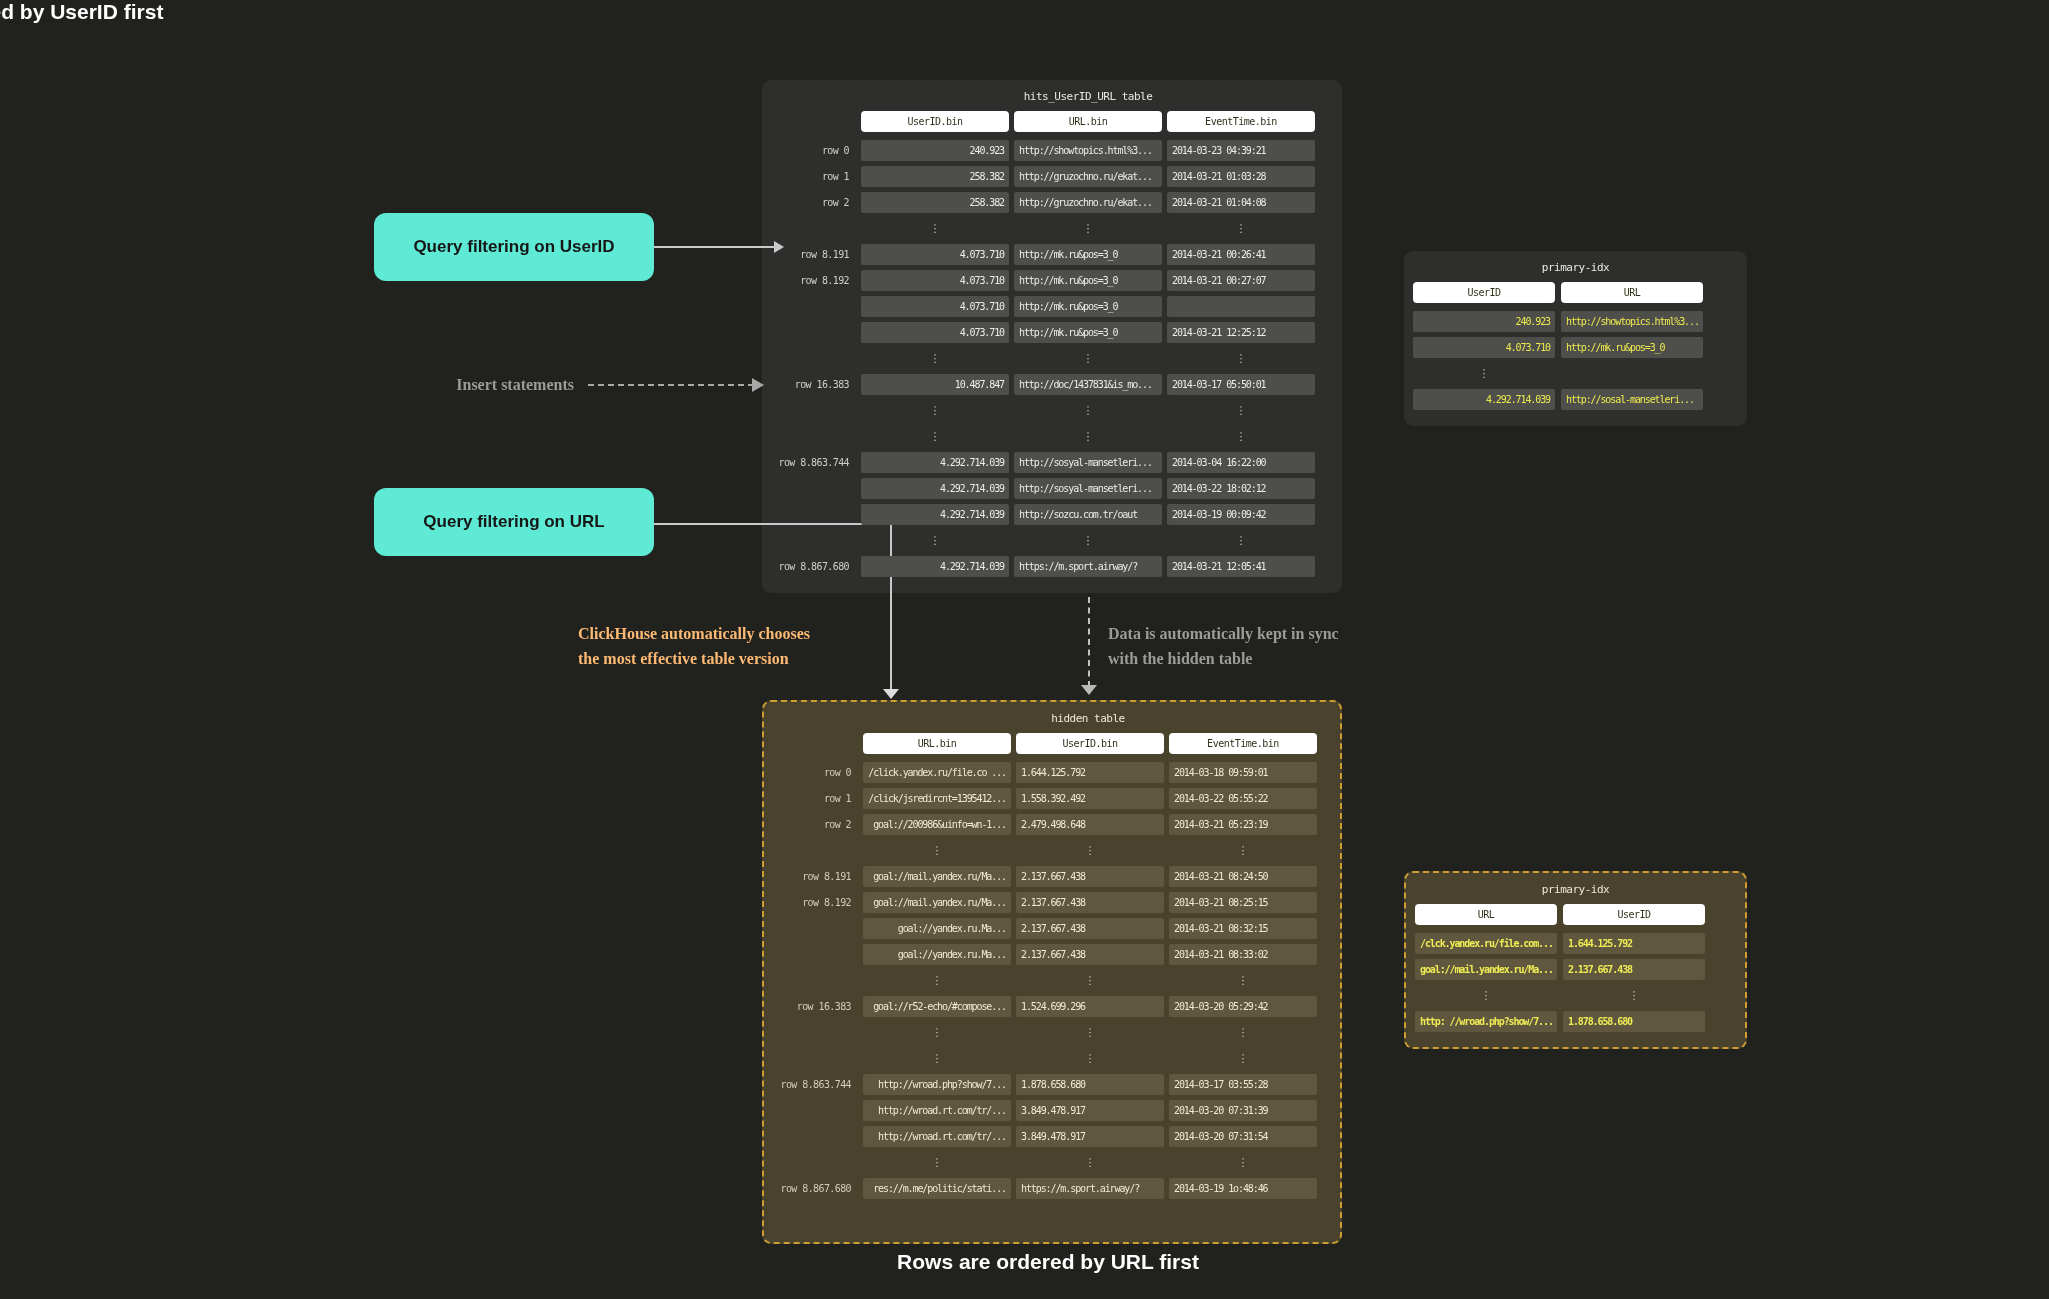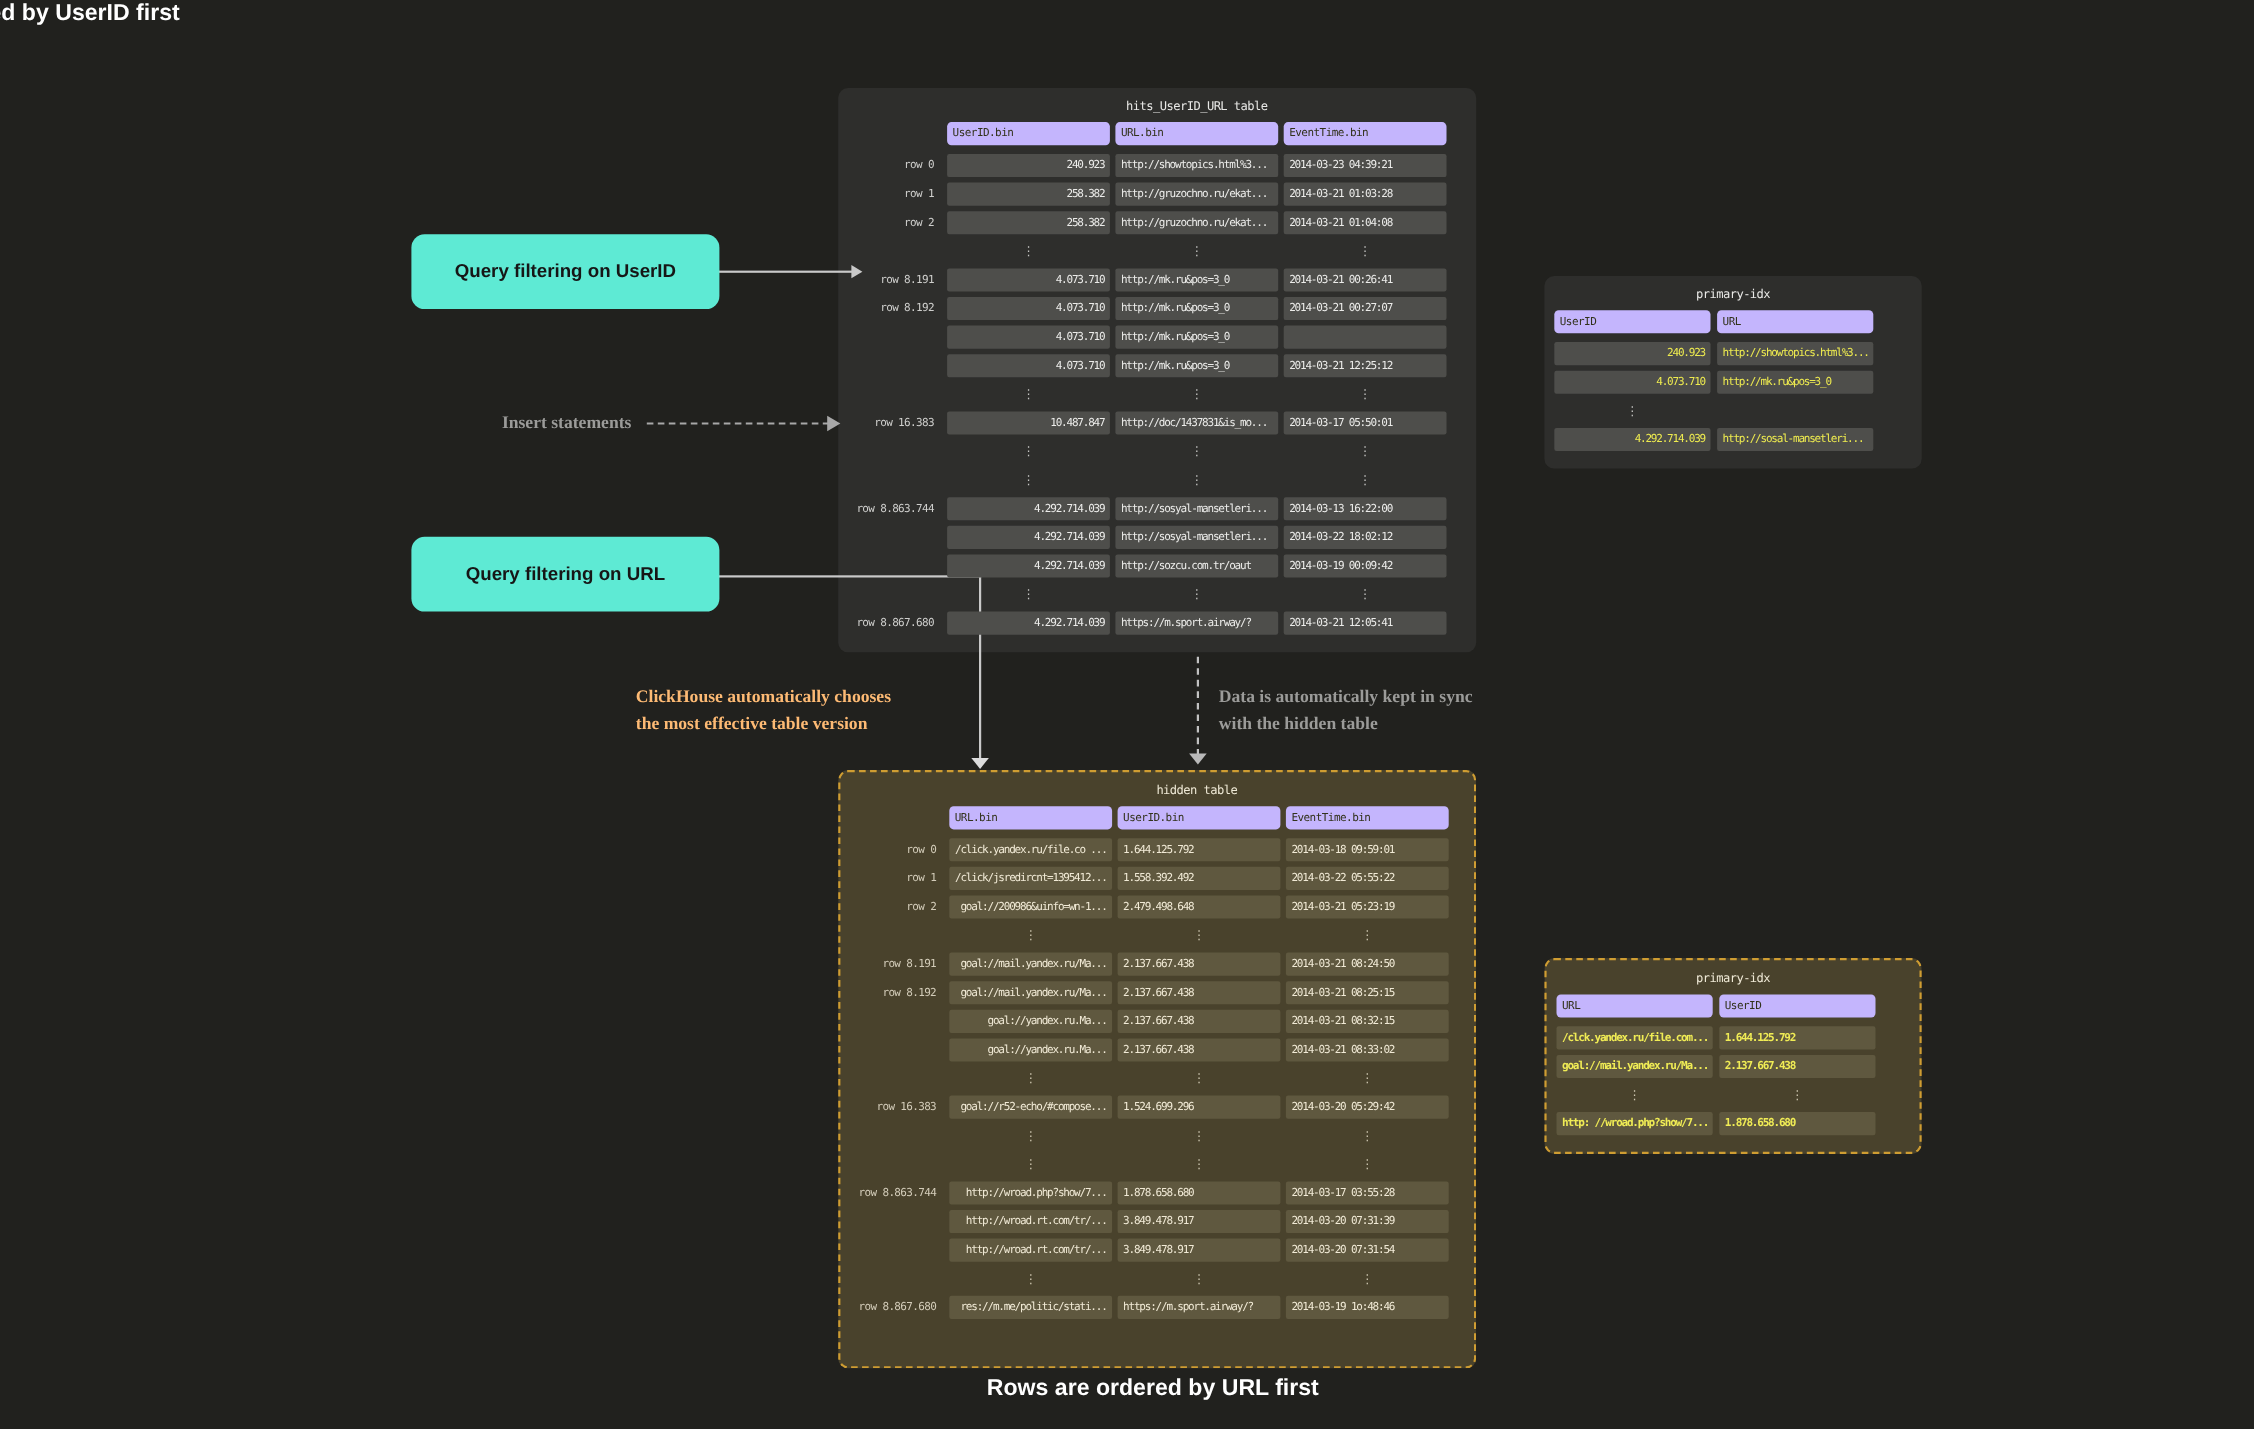--- a/index.html
+++ b/index.html
@@ -44,21 +44,21 @@
     height:21px;line-height:21px;box-sizing:border-box;border-radius:2px;
     font-size:10px;letter-spacing:-1.1px;padding:0 5px;
     white-space:pre;overflow:hidden;position:relative;z-index:4;
   }
   .big .cell{width:148px;margin-left:5px;}
   .big .cell.c0{margin-left:4px;}
   .idx .cell{width:142px;margin-left:6px;}
   .idx .cell.c0{margin-left:9px;}
 
   .cell.thead{
-    background:#c4b5fd;color:#32321c;border-radius:4px;
+    background:#ffffff;color:#32321c;text-align:center;border-radius:4px;
     letter-spacing:-0.5px;
   }
   .dark .cell.body{background:#4e4e4b;color:#ececea;}
   .brown .cell.body{background:#5f583f;color:#f1ead6;}
   .idx.dark .cell.body{color:#eeeb4f;}
   .idx.brown .cell.body{color:#f0ec55;font-weight:bold;}
   .cell.right{text-align:right;}
   .cell.left{text-align:left;}
   .cell.dots{background:transparent;text-align:center;font-size:11px;letter-spacing:0;}
   .dark .cell.dots{color:#c6c6c4;}
@@ -212,21 +212,21 @@
     <div class="trow">
       <div class="rlabel"></div>
       <div class="cell dots c0">⋮</div>
       <div class="cell dots">⋮</div>
       <div class="cell dots">⋮</div>
     </div>
     <div class="trow">
       <div class="rlabel">row 8.863.744</div>
       <div class="cell body right c0">4.292.714.039</div>
       <div class="cell body left">http://sosyal-mansetleri...</div>
-      <div class="cell body left">2014-03-13 16:22:00</div>
+      <div class="cell body left">2014-03-04 16:22:00</div>
     </div>
     <div class="trow">
       <div class="rlabel"></div>
       <div class="cell body right c0">4.292.714.039</div>
       <div class="cell body left">http://sosyal-mansetleri...</div>
       <div class="cell body left">2014-03-22 18:02:12</div>
     </div>
     <div class="trow">
       <div class="rlabel"></div>
       <div class="cell body right c0">4.292.714.039</div>

